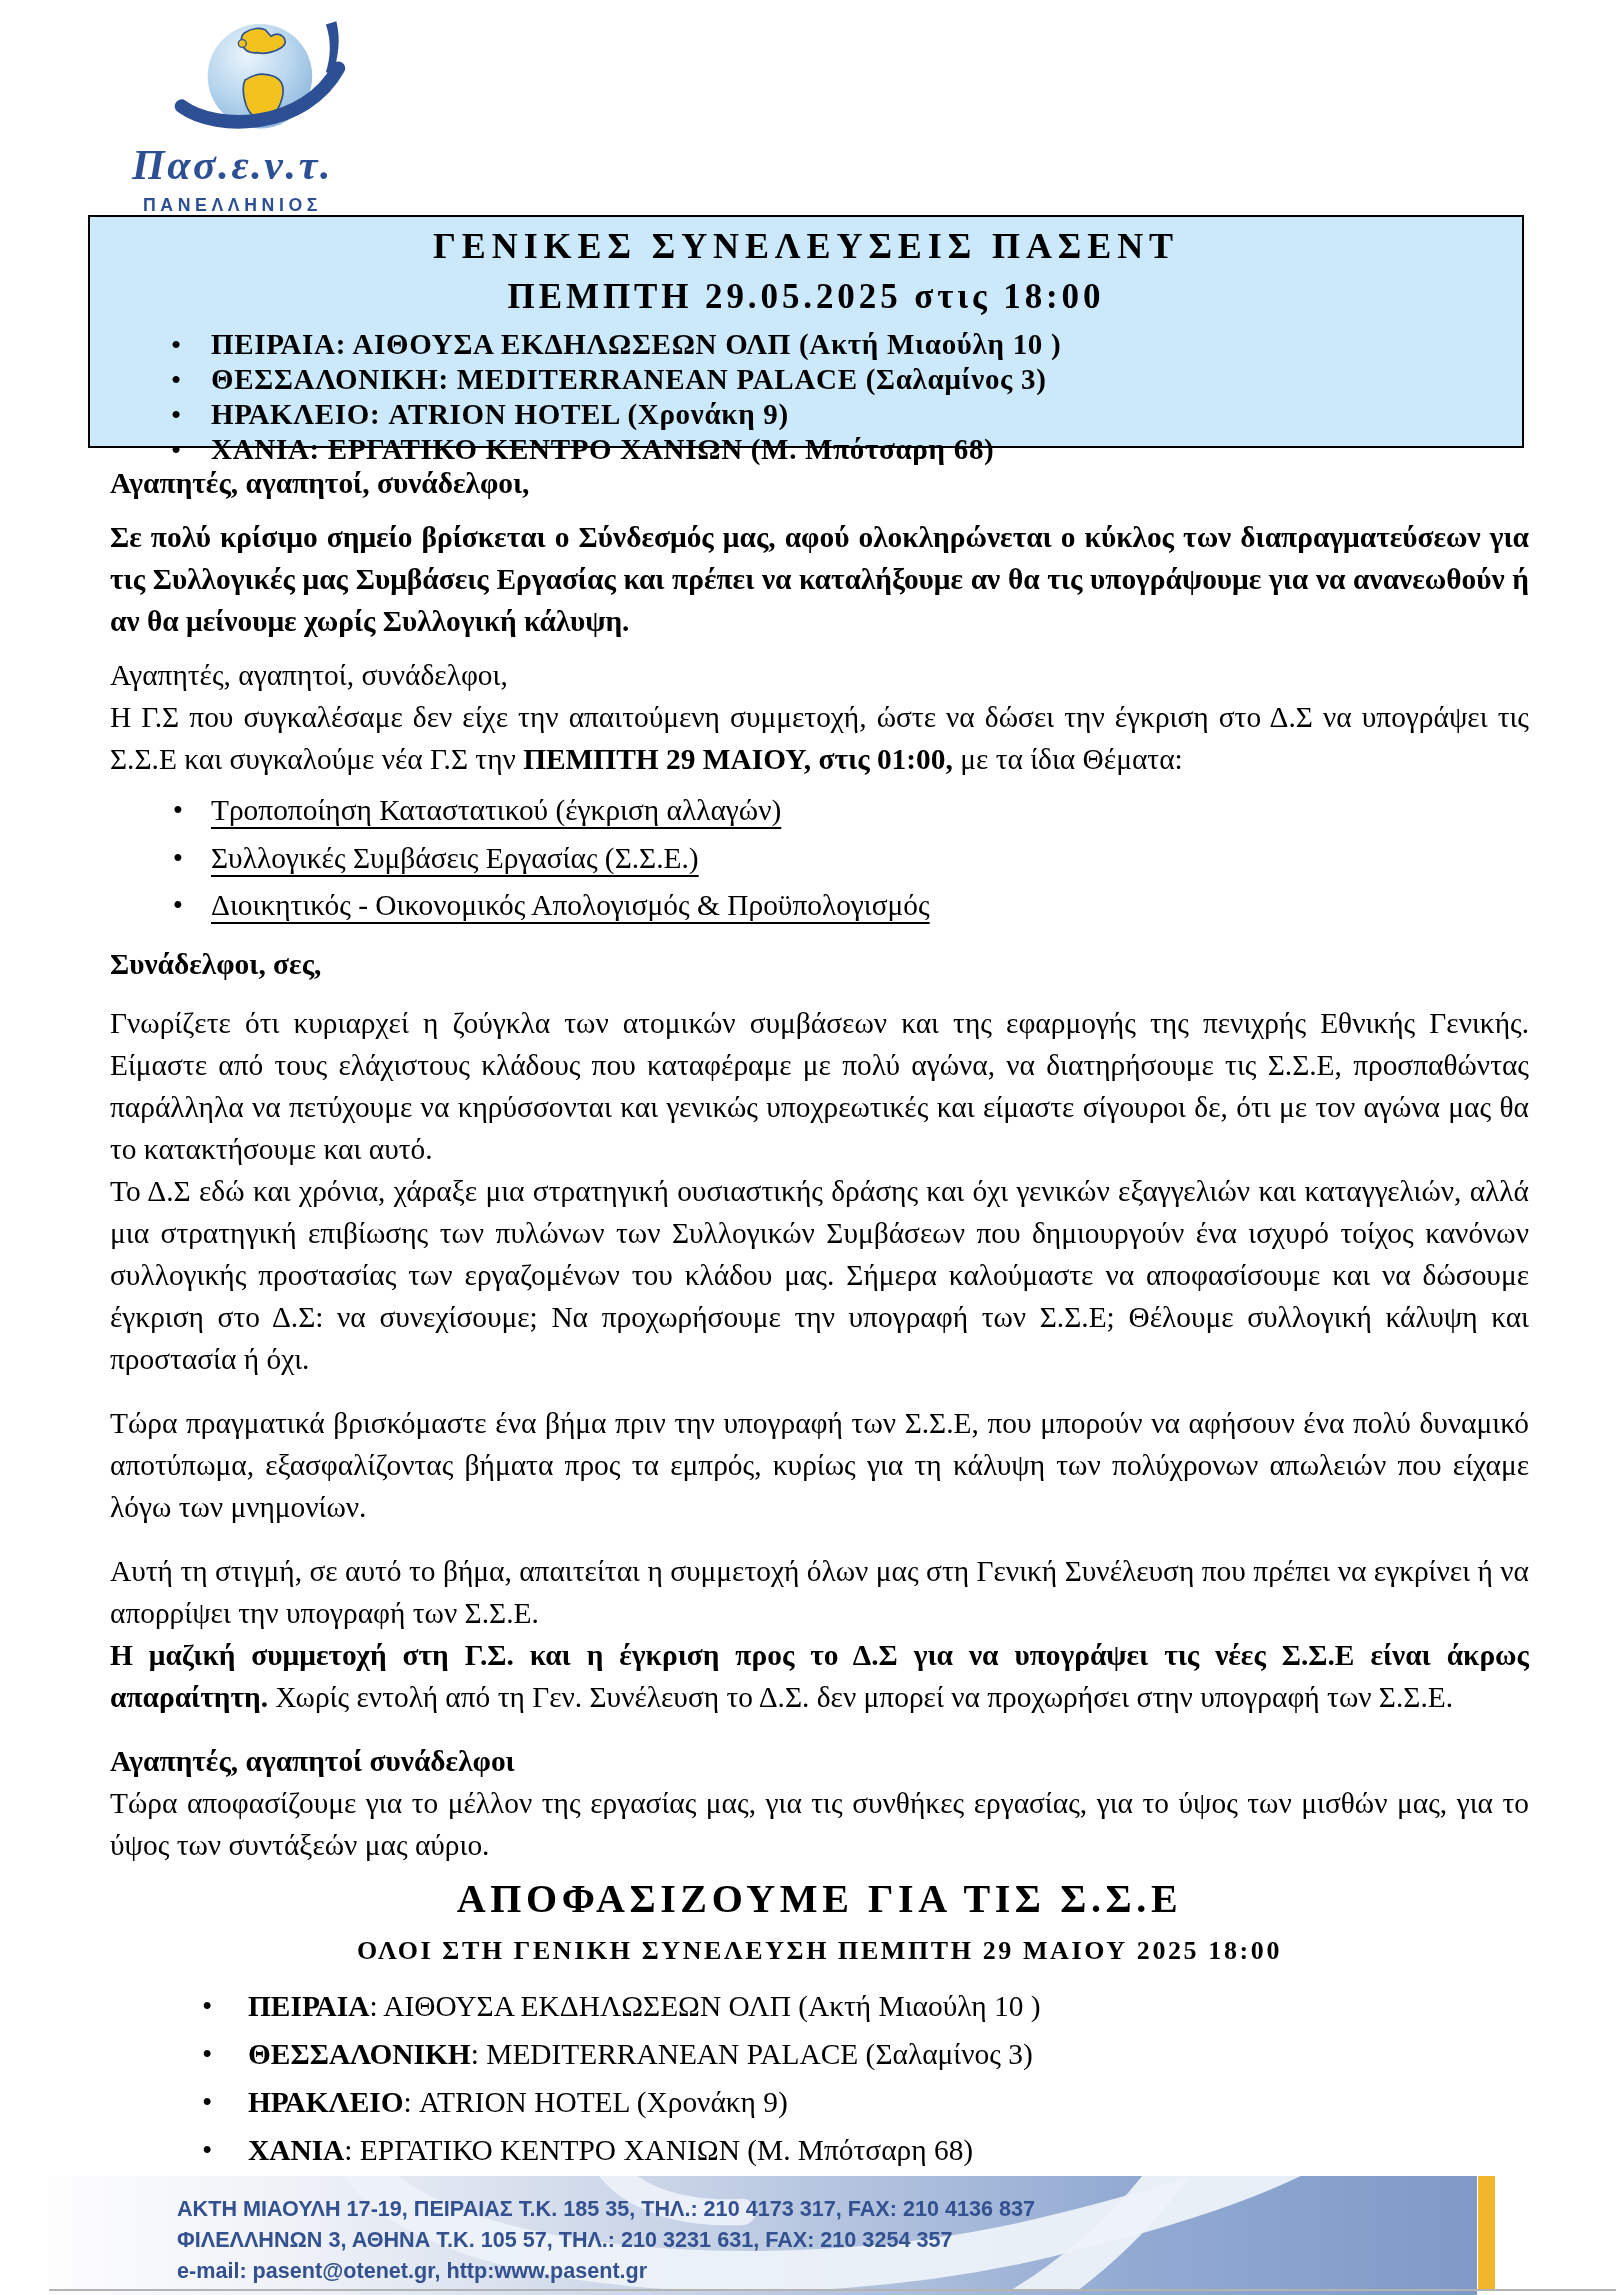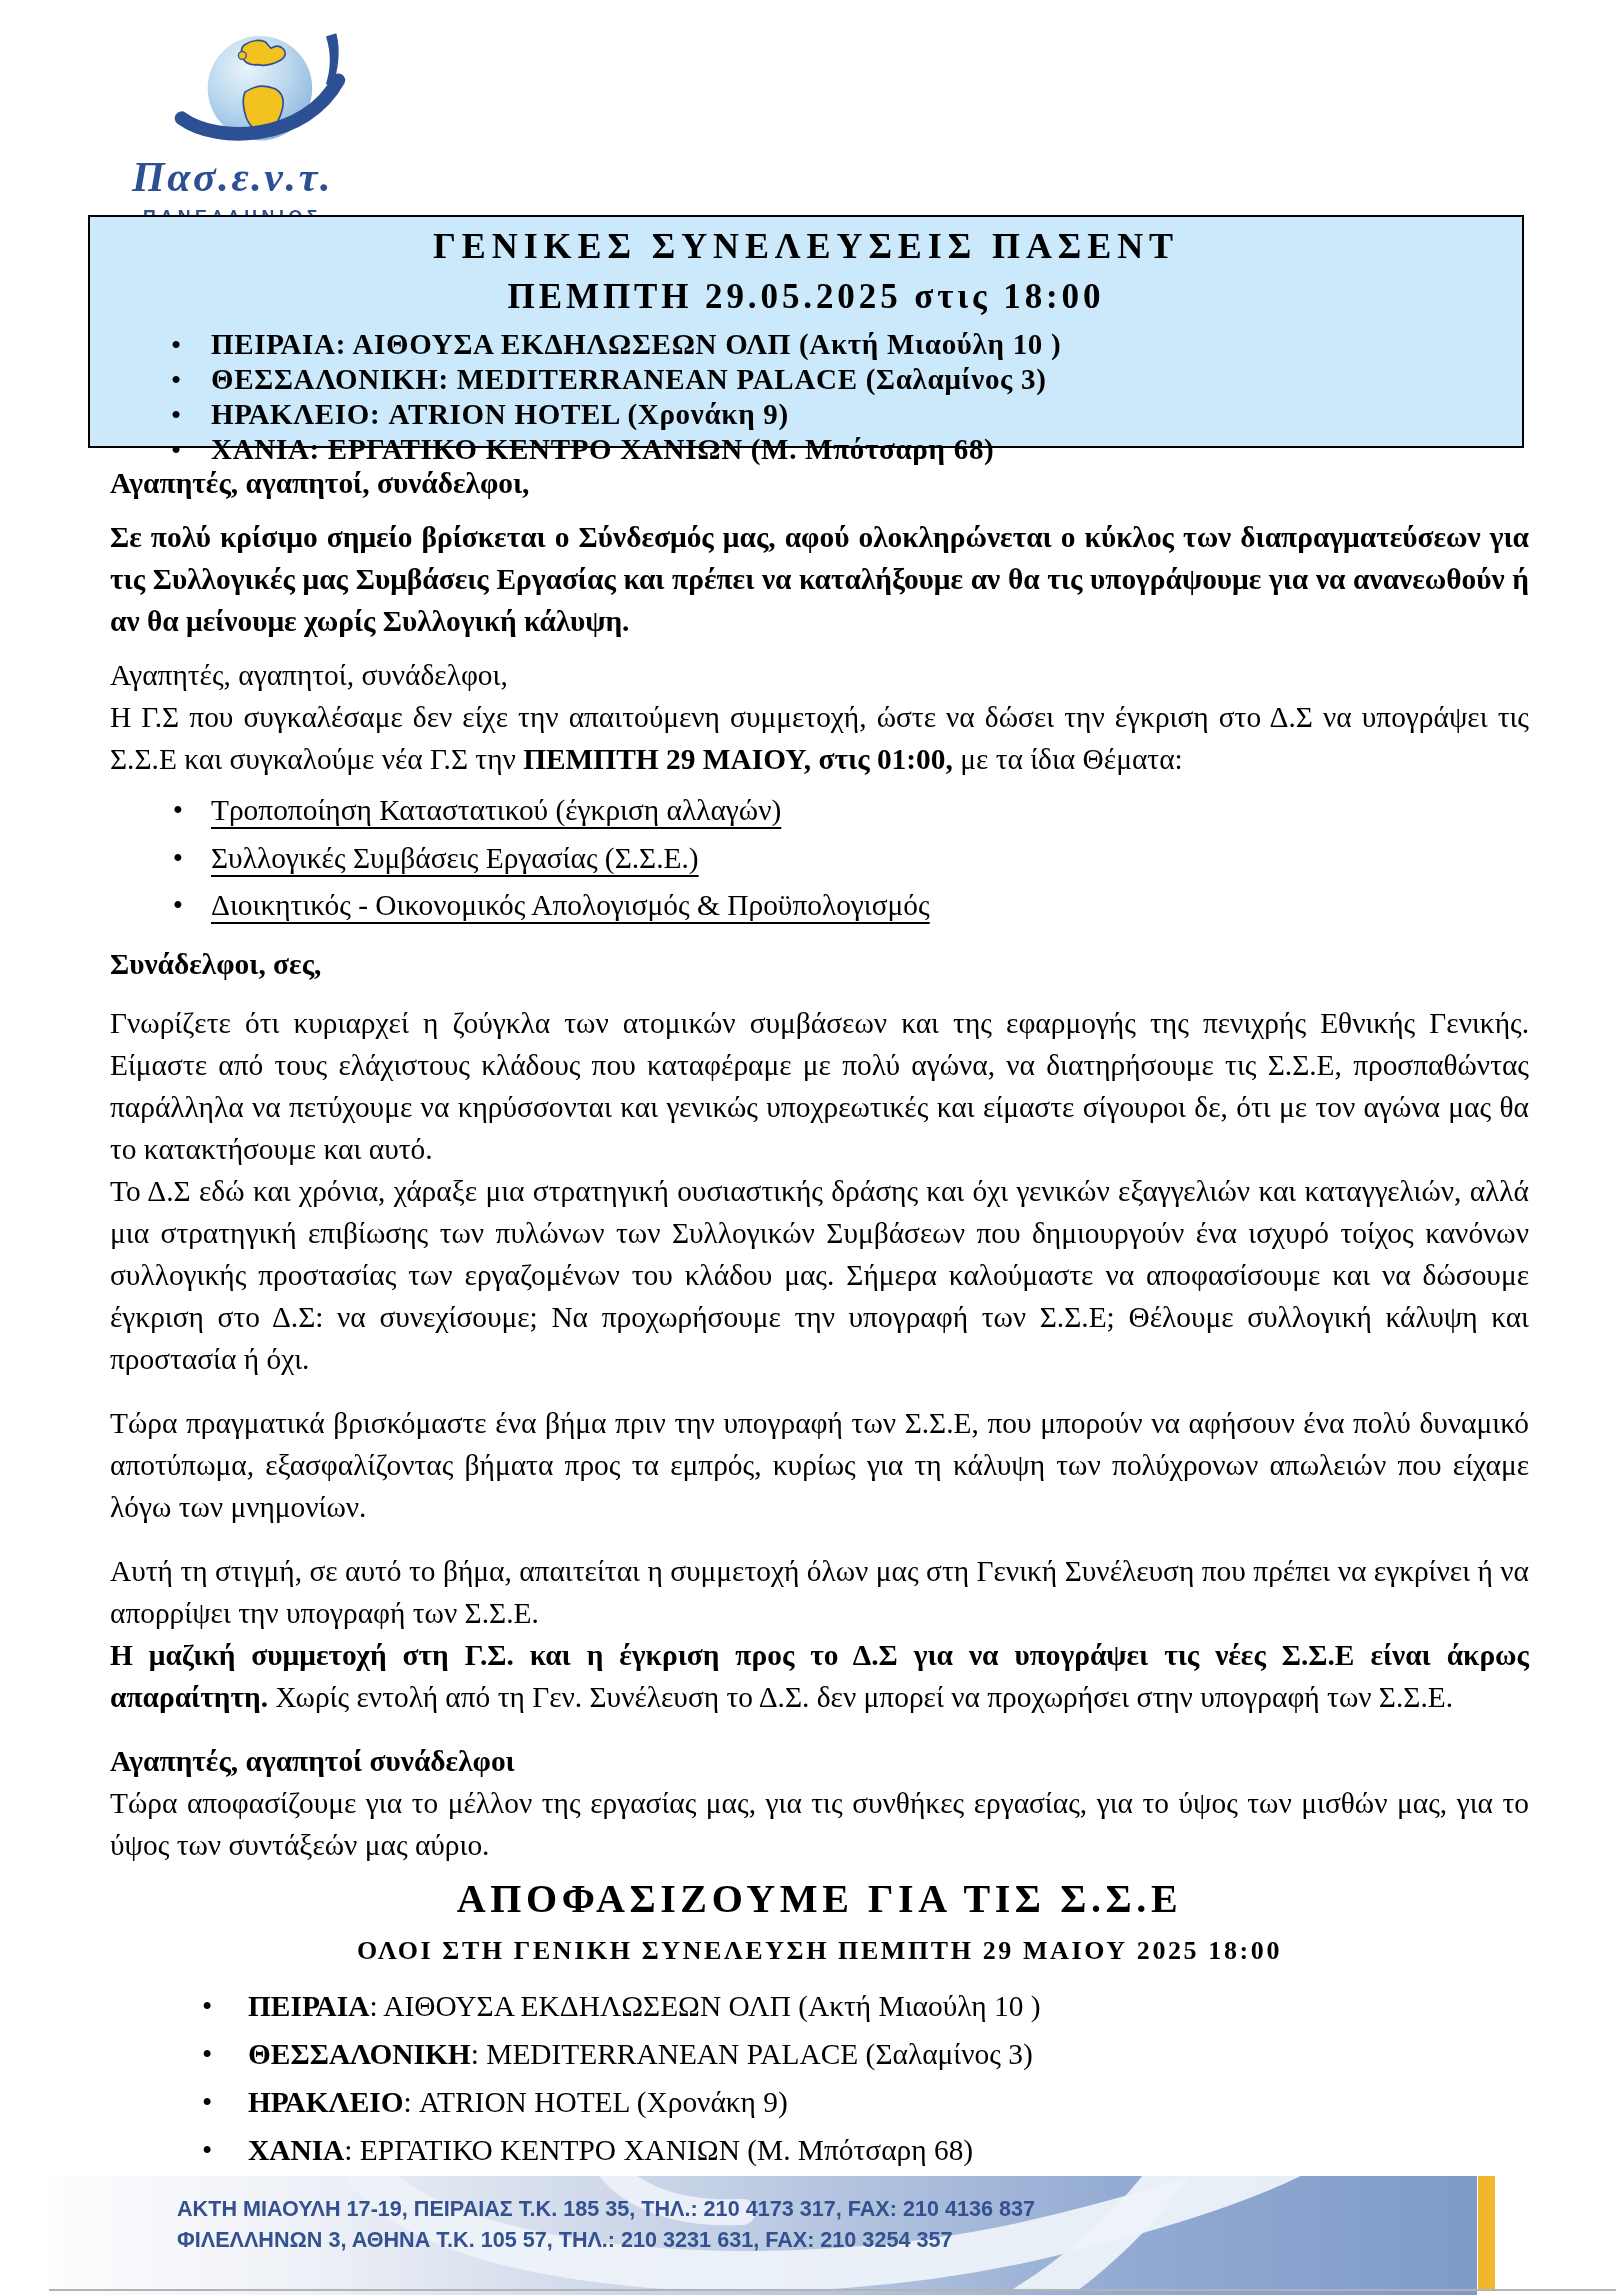--- a/index.html
+++ b/index.html
@@ -1,20 +1,20 @@
 <!DOCTYPE html>
 <html style="font-size:10.5px"><head>
 <meta charset="utf-8">
 <style>
   html,body{margin:0;padding:0;background:#fff;}
   .page{position:relative;width:1623px;height:2295px;background:#ffffff;overflow:hidden;
         font-family:"Liberation Serif","DejaVu Serif",serif;color:#000;}
 
   
-  .logo{position:absolute;left:108px;top:15px;width:249px;text-align:center;}
+  .logo{position:absolute;left:108px;top:3px;width:249px;text-align:center;}
   .logo svg{display:block;margin:0 auto;}
   .logo-brand{font-family:"Liberation Serif",serif;font-style:italic;font-weight:bold;
               font-size:42px;color:#2d4f94;line-height:1;margin-top:-3.9px;letter-spacing:2.6px;}
   .logo-line1{font-family:"Liberation Sans",sans-serif;font-weight:bold;font-size:17.7px;
               color:#2d4f94;letter-spacing:4.6px;margin-top:9.2px;}
   .logo-line2{font-family:"Liberation Sans",sans-serif;font-weight:bold;font-size:12.4px;
               color:#2d4f94;margin-top:2.6px;}
 
   
   .notice{position:absolute;left:88px;top:215px;width:1436px;height:233px;
@@ -141,19 +141,20 @@
 
   <div class="footer-band">
     <svg width="1428" height="113" viewBox="0 0 2183 173">
       <path d="M480,-10 C600,150 1120,190 1520,95 C1750,40 1880,-10 1960,-60" stroke="#edf2f9" stroke-width="62" fill="none" stroke-linecap="round" opacity="0.95"></path>
       <path d="M1730,-30 C1650,90 1540,170 1460,215" stroke="#edf2f9" stroke-width="58" fill="none" stroke-linecap="round" opacity="0.95"></path>
       <path d="M840,-40 C870,30 960,60 1060,55" stroke="#edf2f9" stroke-width="40" fill="none" stroke-linecap="round" opacity="0.9"></path>
     </svg>
     <div class="footer-text">
       <div>ΑΚΤΗ ΜΙΑΟΥΛΗ 17-19, ΠΕΙΡΑΙΑΣ Τ.Κ. 185 35, ΤΗΛ.: 210 4173 317, FAX: 210 4136 837</div>
       <div>ΦΙΛΕΛΛΗΝΩΝ 3, ΑΘΗΝΑ Τ.Κ. 105 57, ΤΗΛ.: 210 3231 631, FAX: 210 3254 357</div>
+      <div>e-mail: pasent@otenet.gr, http:www.pasent.gr</div>
     </div>
   </div>
   <div class="footer-yellow"></div>
   <div class="footer-rule"></div>
 
 </div>
 
 
 </body></html>

